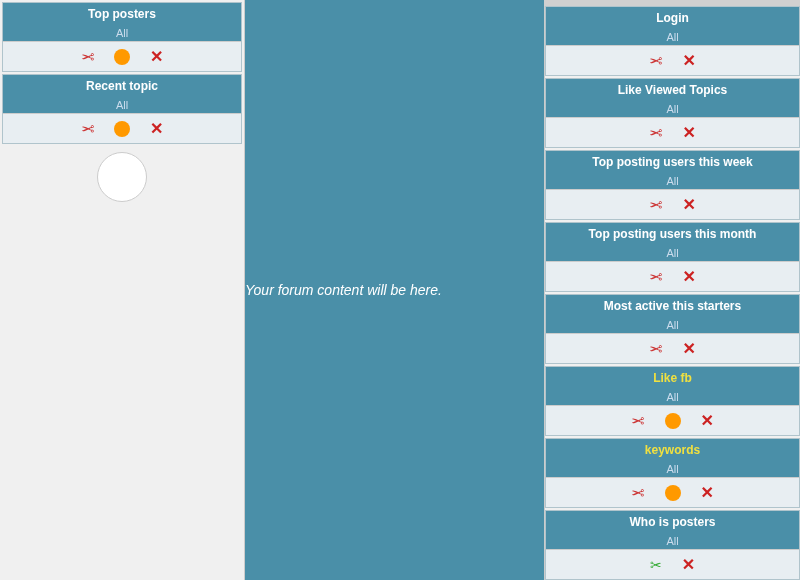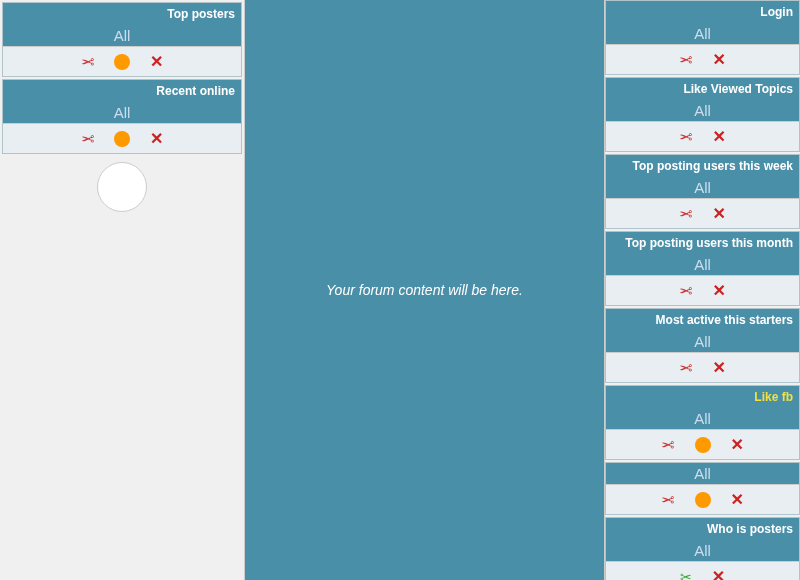--- a/index.html
+++ b/index.html
@@ -29,71 +29,72 @@
       flex-direction: column;
       flex-shrink: 0;
     }
 
     
     .center-content {
       flex: 1;
       background: #4a8fa8;
       display: flex;
       align-items: center;
-      justify-content: center;
+      justify-content: flex-start;
     }
 
     .center-text {
       color: #ffffff;
       font-size: 14px;
       font-style: italic;
     }
 
     
     .right-sidebar {
-      width: 196px;
+      width: 256px;
       background: #f0f0f0;
       border-left: 1px solid #ccc;
       display: flex;
       flex-direction: column;
       overflow-y: auto;
       flex-shrink: 0;
+      margin-top: 6px;
     }
 
     
     .widget {
       border: 1px solid #b0c4cc;
       margin-bottom: 2px;
       background: #f8f8f8;
     }
 
     .widget-header {
       background: #4a8fa8;
       color: #ffffff;
-      text-align: right;
+      text-align: center;
       padding: 4px 6px;
       font-size: 12px;
       font-weight: bold;
     }
 
     .widget-header a {
       color: #ffffff;
       text-decoration: none;
     }
 
     .widget-header.yellow-link a {
       color: #f0e040;
     }
 
     .widget-sub {
       background: #4a8fa8;
       color: #ccddee;
       text-align: center;
       padding: 2px 4px;
-      font-size: 15px;
+      font-size: 11px;
     }
 
     .widget-icons {
       display: flex;
       align-items: center;
       justify-content: center;
       gap: 20px;
       padding: 5px 8px;
       background: #e8eef2;
       border-top: 1px solid #ccc;
@@ -170,21 +171,21 @@
           <span class="icon-btn icon-scissors">✂</span>
           <span class="icon-btn">
               <span class="icon-orange-circle"></span>
             </span>
           <span class="icon-btn icon-red-x">✕</span>
         </div>
       </div>
 
       <div class="widget">
         <div class="widget-header">
-          <a href="#">Recent online</a>
+          <a href="#">Recent topic</a>
         </div>
         <div class="widget-sub">All</div>
         <div class="widget-icons">
           <span class="icon-btn icon-scissors">✂</span>
           <span class="icon-btn">
               <span class="icon-orange-circle"></span>
             </span>
           <span class="icon-btn icon-red-x">✕</span>
         </div>
       </div>
@@ -253,20 +254,23 @@
       <div class="widget-icons">
         <span class="icon-btn icon-scissors">✂</span>
         <span class="icon-btn">
             <span class="icon-orange-circle"></span>
           </span>
         <span class="icon-btn icon-red-x">✕</span>
       </div>
     </div>
 
     <div class="widget">
+      <div class="widget-header yellow-link">
+        <a href="#">keywords</a>
+      </div>
       <div class="widget-sub">All</div>
       <div class="widget-icons">
         <span class="icon-btn icon-scissors">✂</span>
         <span class="icon-btn">
             <span class="icon-orange-circle"></span>
           </span>
         <span class="icon-btn icon-red-x">✕</span>
       </div>
     </div>
 

